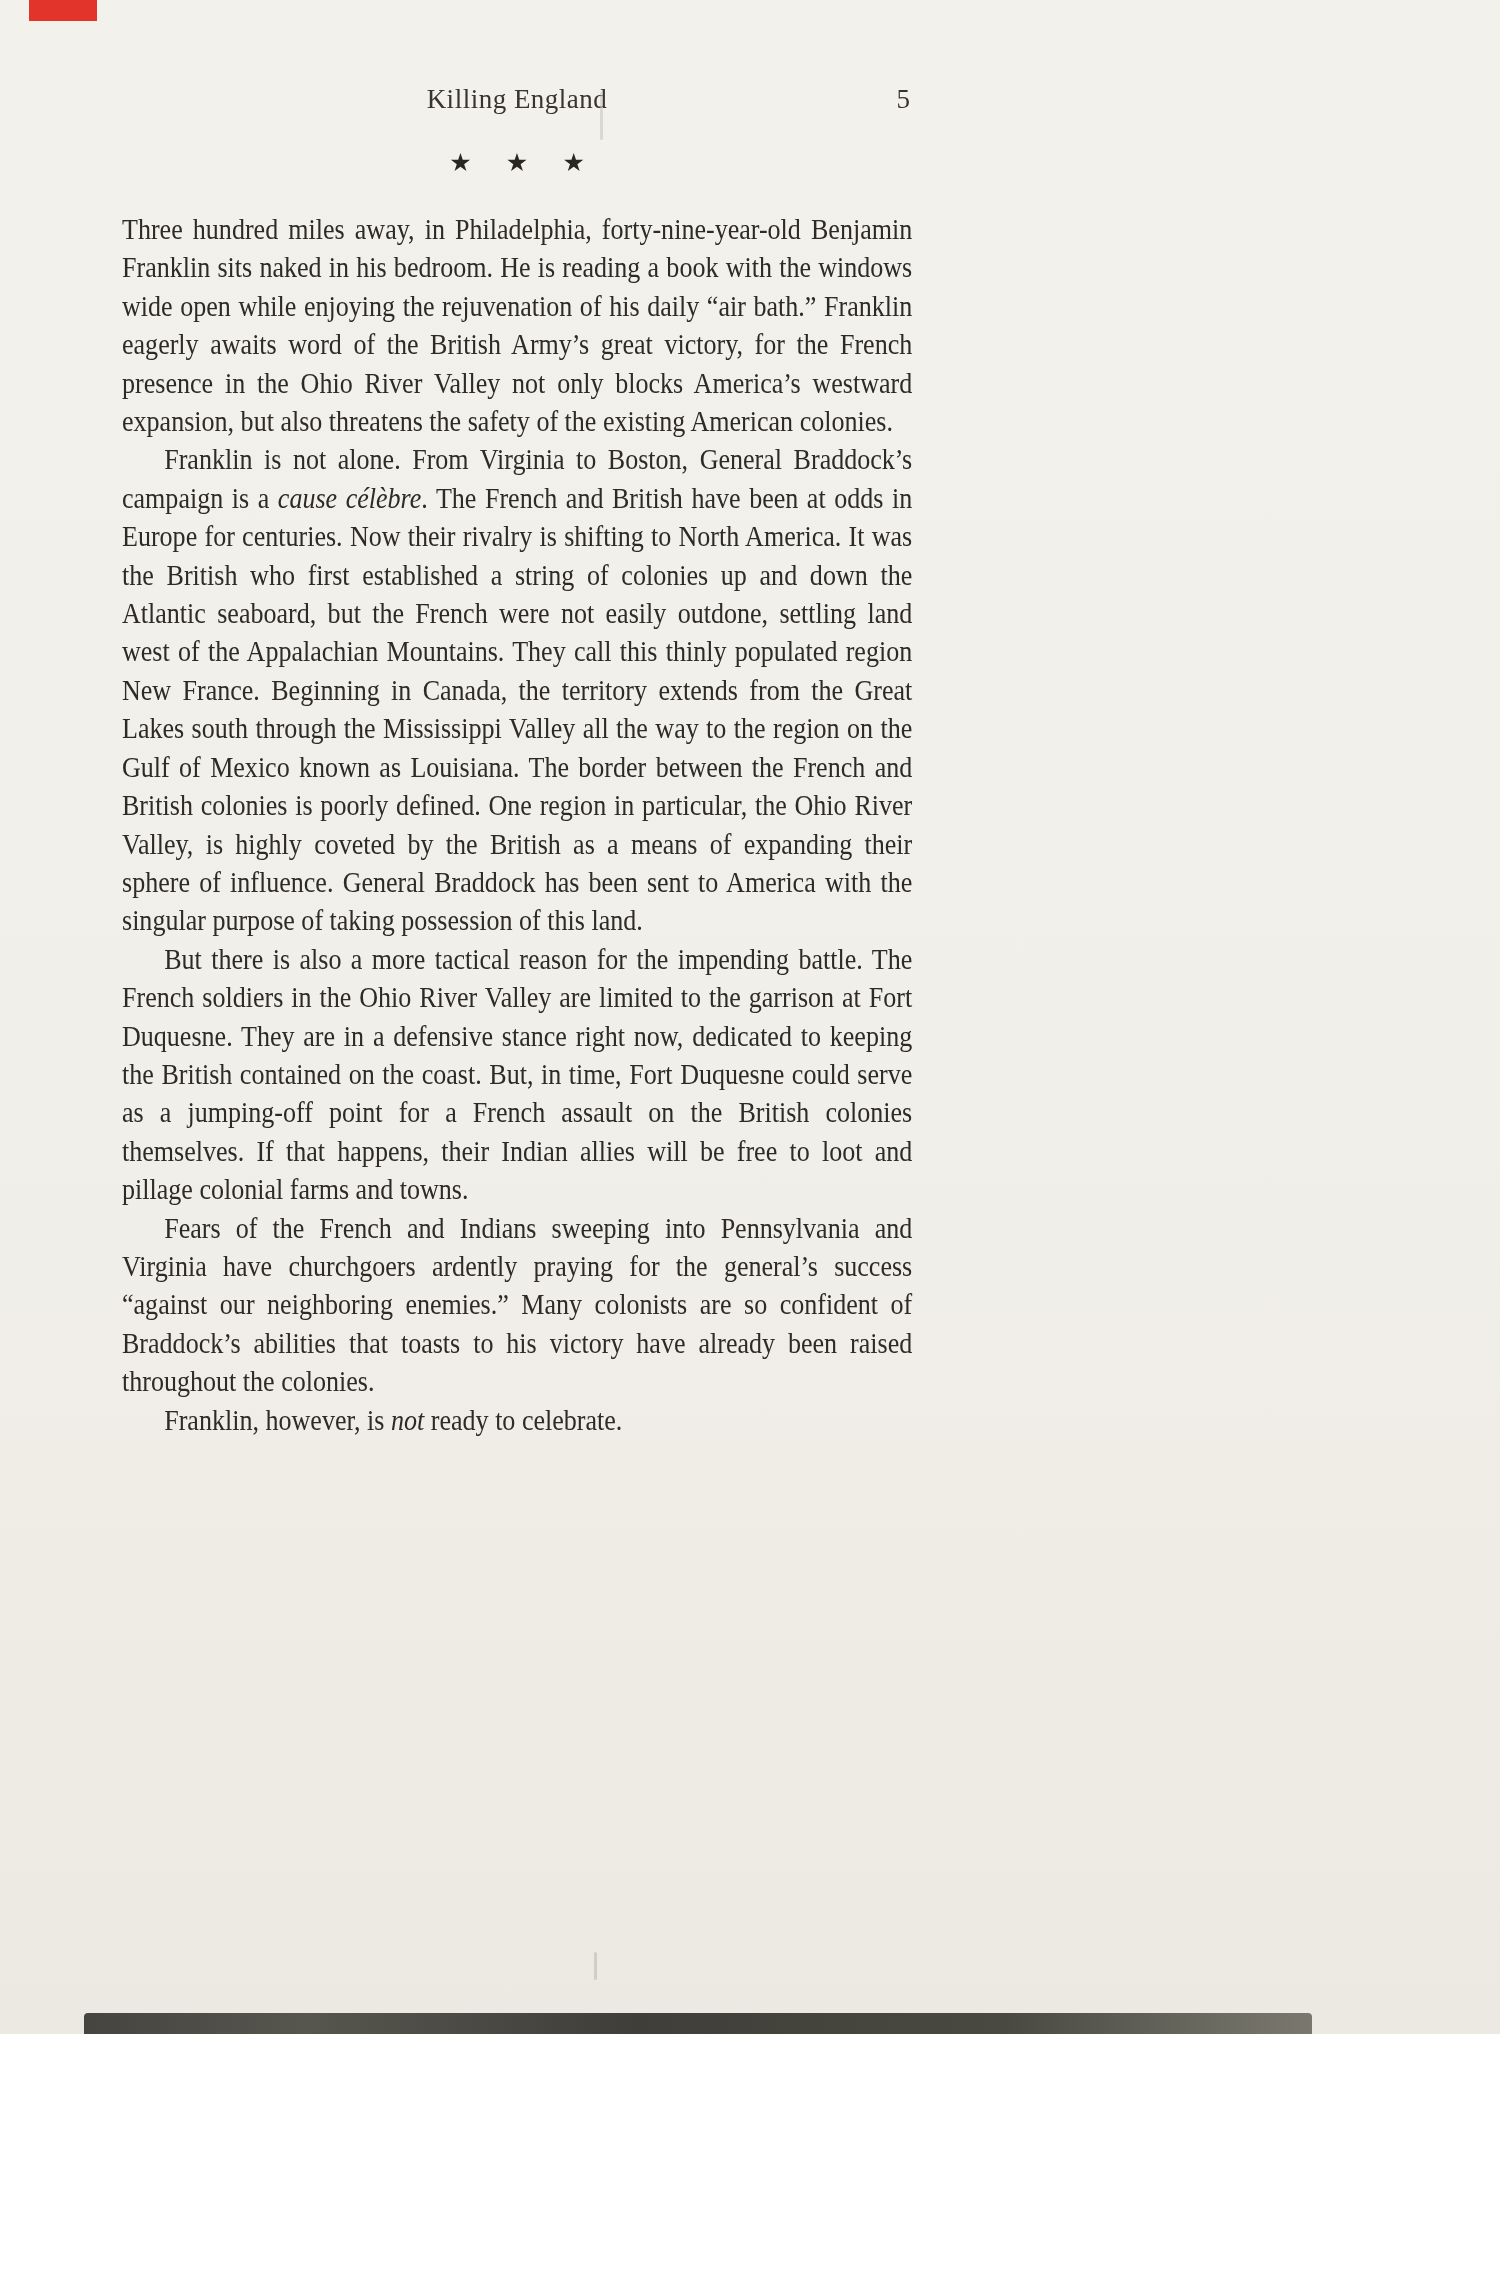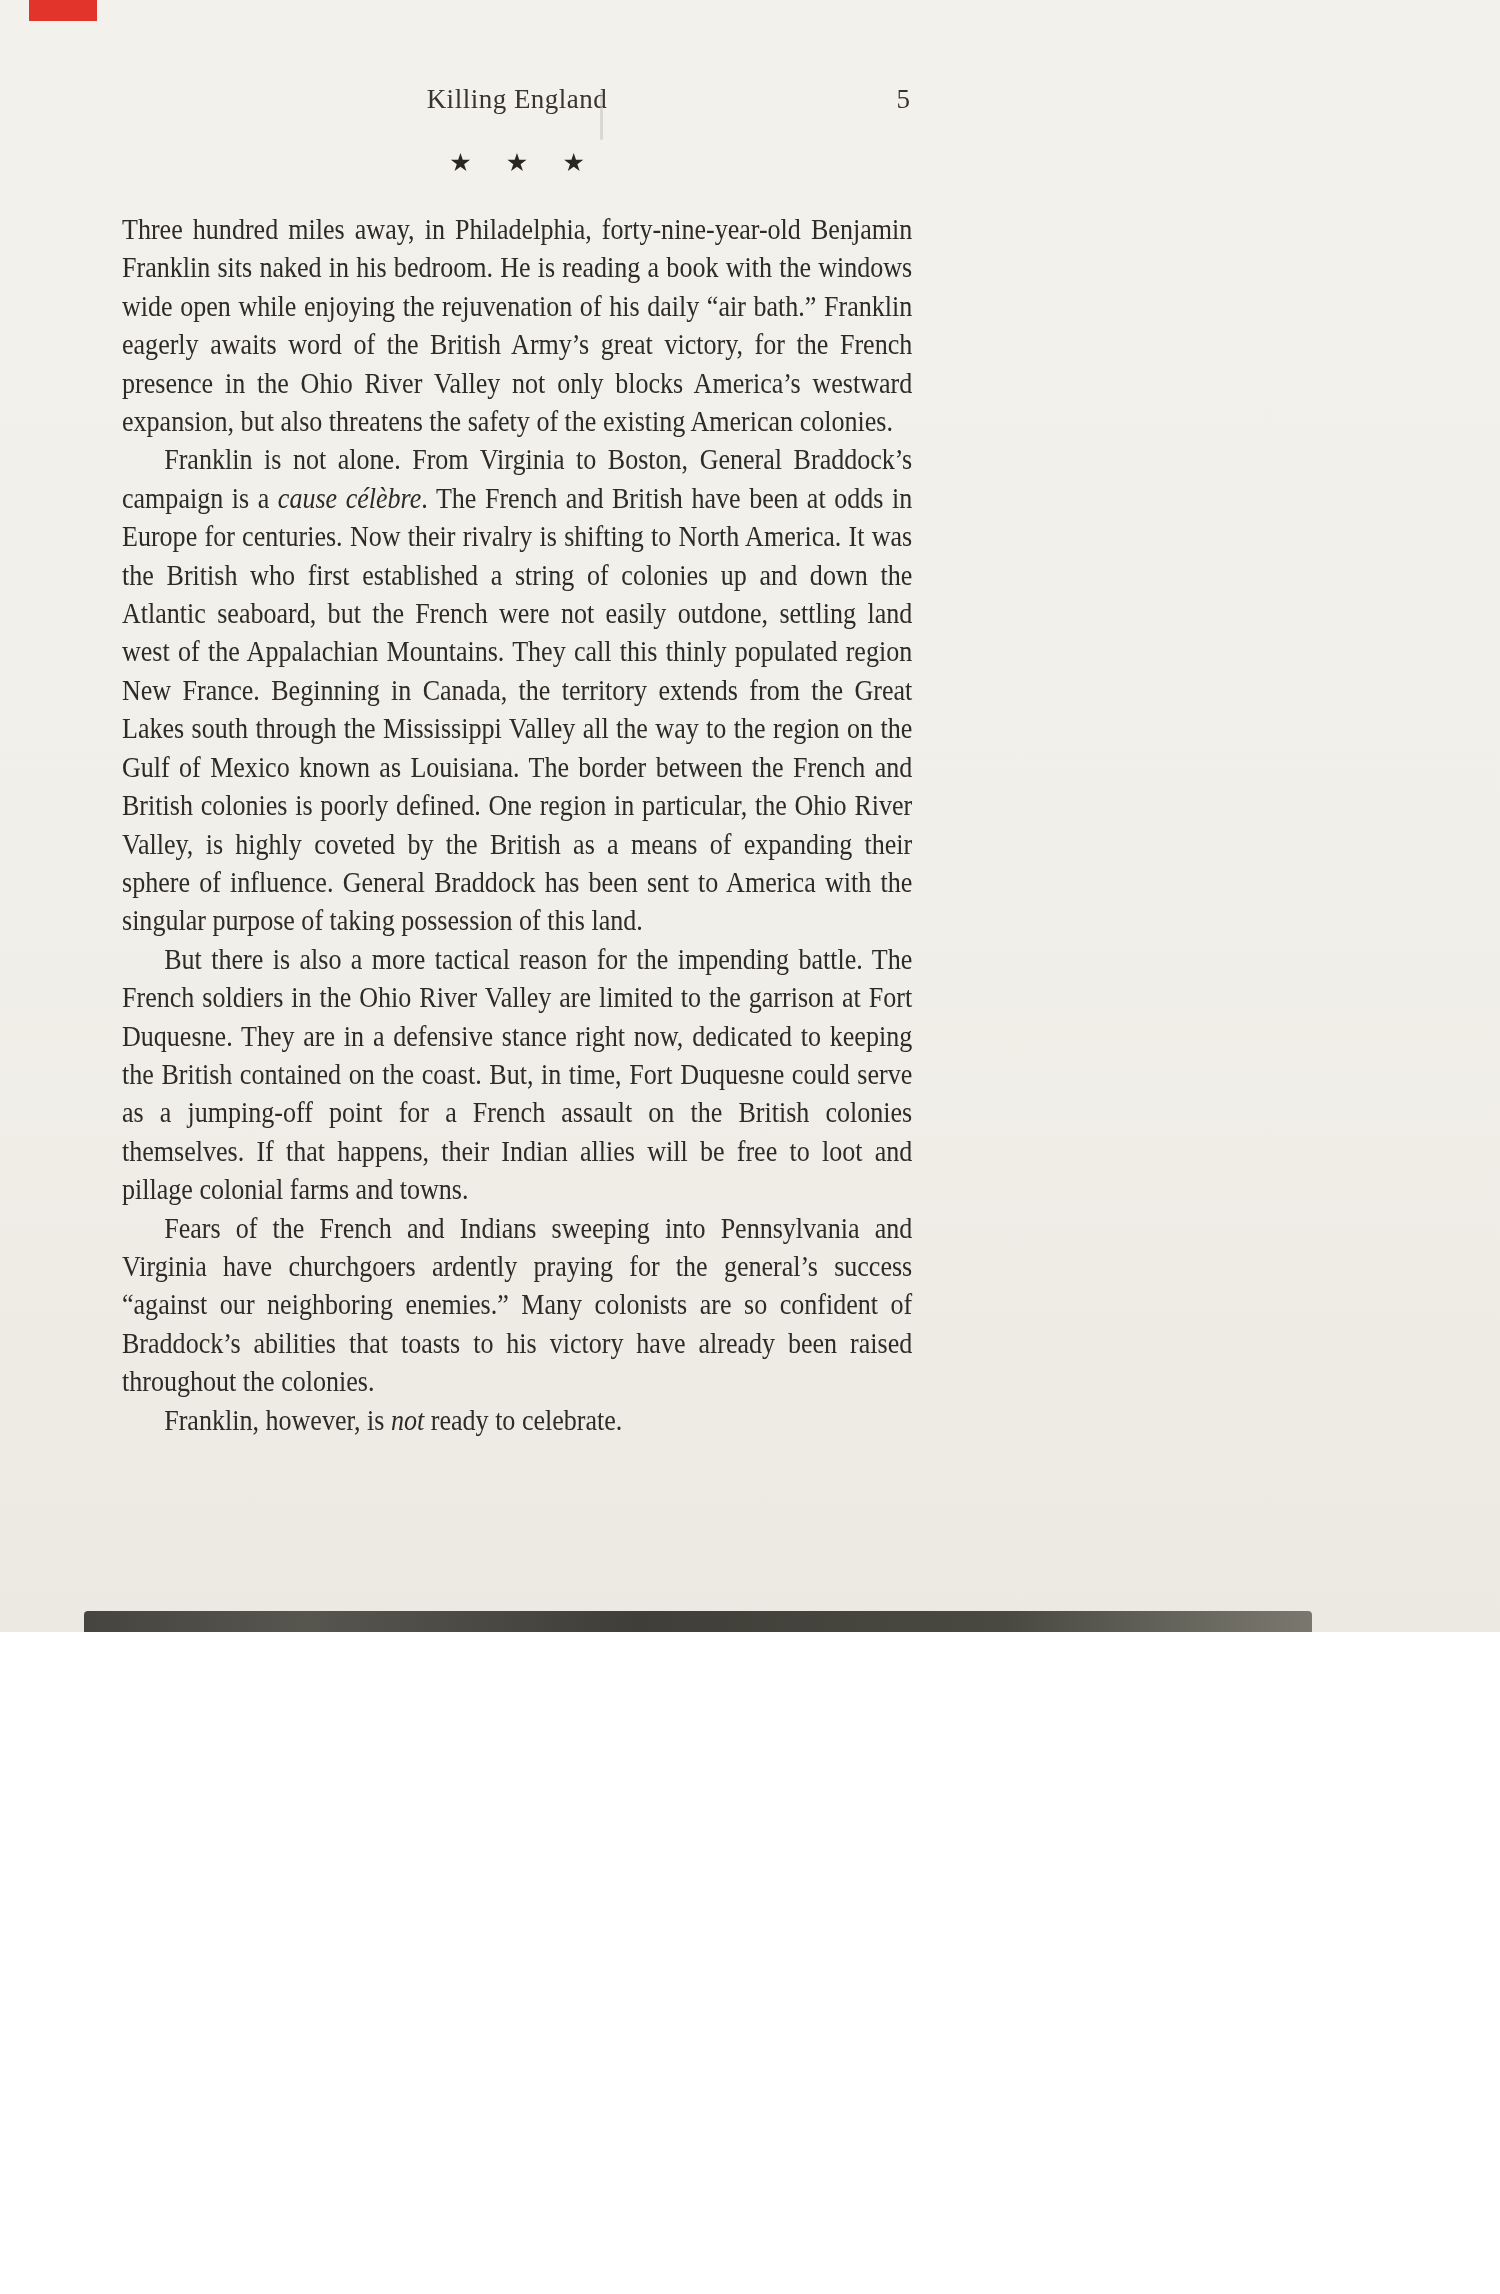--- a/index.html
+++ b/index.html
@@ -3,21 +3,21 @@
 <meta charset="utf-8">
 <style>
   * { box-sizing: border-box; }
   html, body { margin: 0; padding: 0; }
   body {
     width: 1500px; height: 2294px;
     font-family: "Liberation Serif", "DejaVu Serif", serif;
   }
   .page {
     position: relative;
-    width: 1500px; height: 1632px;
+    width: 1500px; height: 2034px;
     overflow: hidden;
     background: linear-gradient(180deg, #f3f1eb 0%, #f1efe9 55%, #ece9e2 100%);
   }
   
   .red-strip {
     position: absolute; top: 0; left: 29px;
     width: 68px; height: 21px;
     background: #e2342b;
   }
   .running-head {

